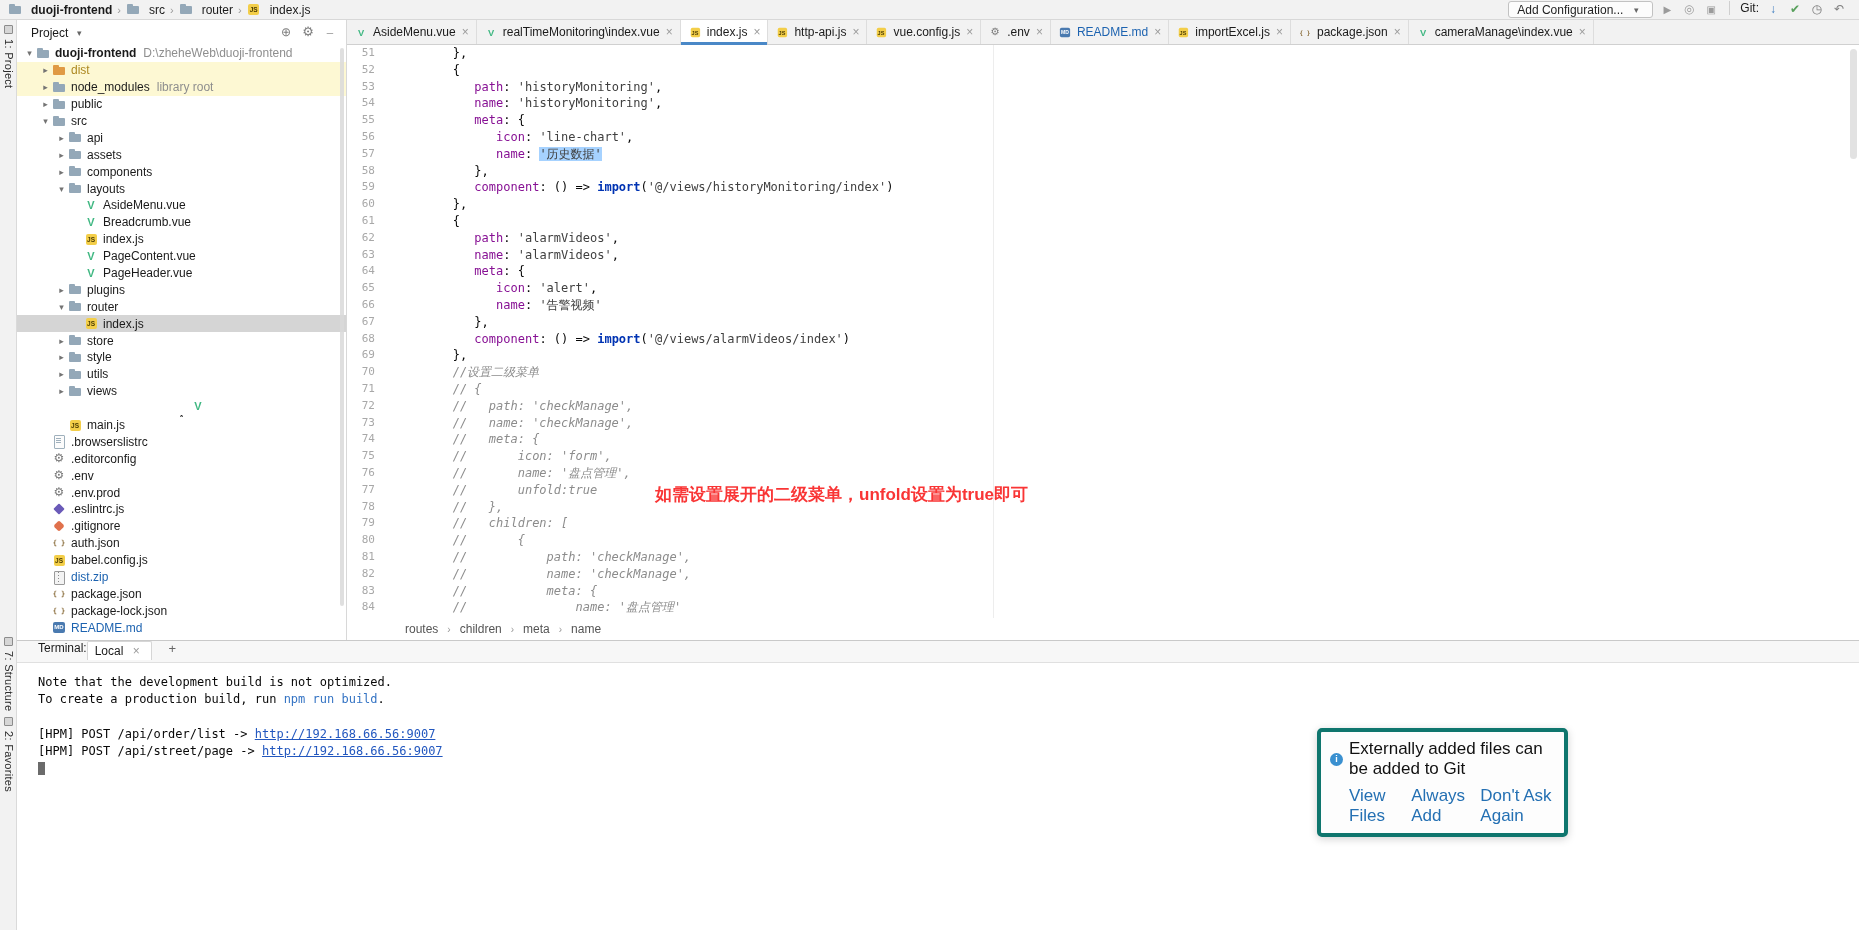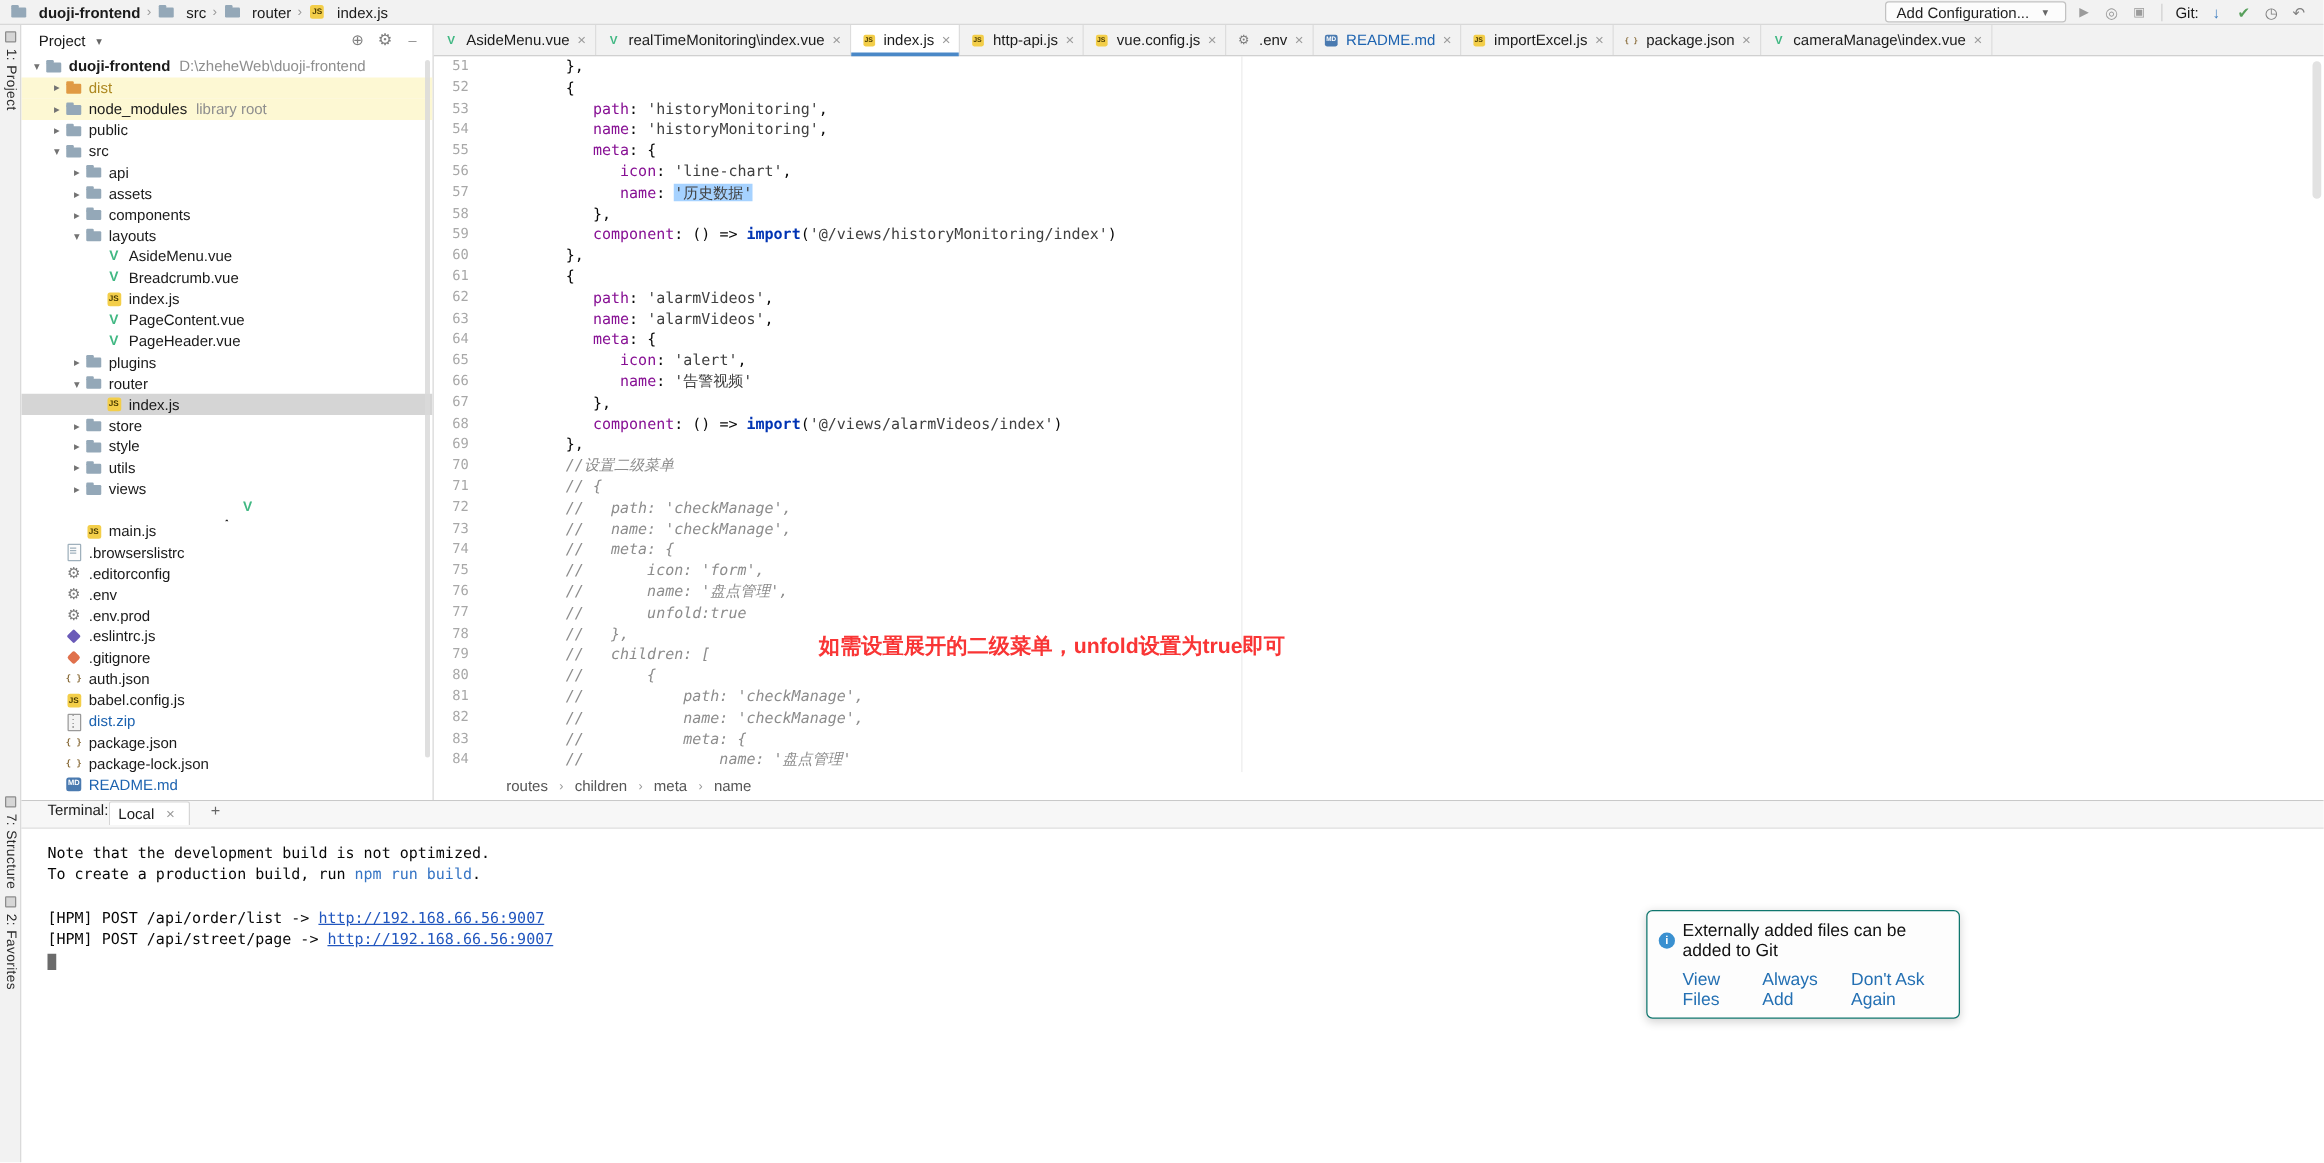--- a/index.html
+++ b/index.html
@@ -7,21 +7,21 @@
        font-family:"Liberation Sans",sans-serif;font-size:12px;color:#1a1a1a}
 
   
   .navbar{position:absolute;left:0;top:0;width:100%;height:20px;background:#f2f2f2;
           border-bottom:1px solid #d8d8d8;display:flex;align-items:center;padding:0 6px;z-index:6}
   .nav-crumbs{display:flex;align-items:center;gap:2px}
   .crumb{display:flex;align-items:center;gap:4px;padding:0 2px}
   .crumb-lbl{color:#1a1a1a}
   .b{font-weight:bold}
   .crumb-sep{color:#999;font-size:11px;margin:0 1px}
-  .nav-right{margin-left:auto;display:flex;align-items:center;gap:6px;padding-right:6px}
+  .nav-right{margin-left:auto;display:flex;gap:6px;padding-right:6px}
   .btn-addcfg{display:flex;align-items:center;gap:5px;border:1px solid #c2c2c2;background:#fcfcfc;
               border-radius:3px;height:17px;padding:0 8px;font-family:"Liberation Sans",sans-serif;
               font-size:12px;color:#1f1f1f}
   .vsep{width:1px;height:14px;background:#cfcfcf;margin:0 4px}
 
   
   .gi{font-style:normal;font-size:12px;color:#9b9b9b;width:16px;text-align:center;line-height:16px;display:inline-block}
   .g-chev::before{content:"▾";font-size:9px;color:#666}
   .g-play::before{content:"▶";font-size:10px}
   .g-debug::before{content:"◎"}
@@ -92,21 +92,21 @@
           font-family:"DejaVu Sans Mono","Liberation Mono",monospace;font-size:12px;overflow:hidden}
   .guide{position:absolute;left:646px;top:0;bottom:0;width:1px;background:#ededed}
   .cl{display:flex;height:16.8px;line-height:16.8px;white-space:pre}
   .ln{flex:0 0 28px;text-align:right;color:#a8a8a8;margin-right:56px;font-size:11px}
   .tk-p{color:#080808}
   .tk-k{color:#871094}
   .tk-s{color:#404040}
   .tk-sel{background:#a6d2ff}
   .tk-kw{color:#0033b3;font-weight:bold}
   .tk-c{color:#8c8c8c;font-style:italic}
-  .annot{position:absolute;left:308px;top:460px;font-family:"Liberation Sans",sans-serif;
+  .annot{position:absolute;left:308px;top:438px;font-family:"Liberation Sans",sans-serif;
          font-size:17px;font-weight:600;color:#f93535;white-space:nowrap}
   .esb{position:absolute;right:2px;top:4px;width:7px;height:110px;background:#e2e2e2;border-radius:4px}
 
   
   .bcbar{position:absolute;left:347px;top:618px;right:0;height:22px;background:#fff;display:flex;
          align-items:center;gap:9px;padding-left:58px;color:#6e6e6e;z-index:3}
   .bc-item{color:#555}
   .bc-sep{color:#999;font-size:10px}
 
   
@@ -115,22 +115,22 @@
   .term-tab{display:flex;align-items:center;gap:5px;padding:0 7px;background:#fff;
             border:1px solid #d6d6d6;border-bottom:none;border-radius:2px 2px 0 0;height:19px}
   .term-body{padding:11px 0 0 21px;font-family:"DejaVu Sans Mono","Liberation Mono",monospace;
              font-size:12px;line-height:17.3px;color:#090909}
   .tl{white-space:pre;min-height:17.3px}
   .tk-cmd{color:#3574c4}
   .tk-link{color:#2257bf;text-decoration:underline}
   .cursor{display:inline-block;width:7px;height:13px;background:#6b6b6b;vertical-align:middle}
 
   
-  .notif{position:absolute;left:1317px;top:728px;width:251px;background:#fdfdfd;border:1px solid #0f766e;
-         border-radius:5px;box-shadow:0 2px 8px rgba(0,0,0,.18);padding:7px 8px 7px 9px;z-index:10;font-size:14px}
+  .notif{position:absolute;left:1317px;top:728px;width:251px;background:#fdfdfd;border:4px solid #0f766e;
+         border-radius:5px;box-shadow:0 2px 8px rgba(0,0,0,.18);padding:7px 8px 7px 9px;z-index:10;font-size:17px}
   .notif-row1{display:flex;align-items:center;gap:6px;color:#111}
   .info-ic{width:13px;height:13px;border-radius:50%;background:#3a90d0;color:#fff;
            font:bold 9px/13px "Liberation Sans",sans-serif;text-align:center;flex:none}
   .info-ic::before{content:"i"}
   .notif-actions{display:flex;gap:13px;margin:7px 0 0 19px}
   .nlink{color:#2470b3;cursor:pointer}
 </style>
 </head>
 <body>
 

